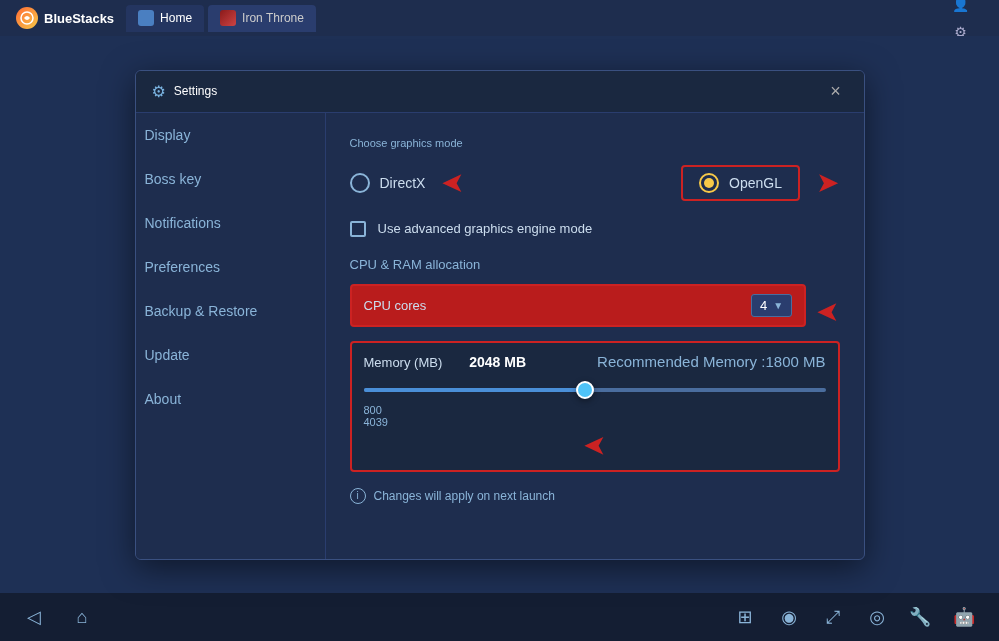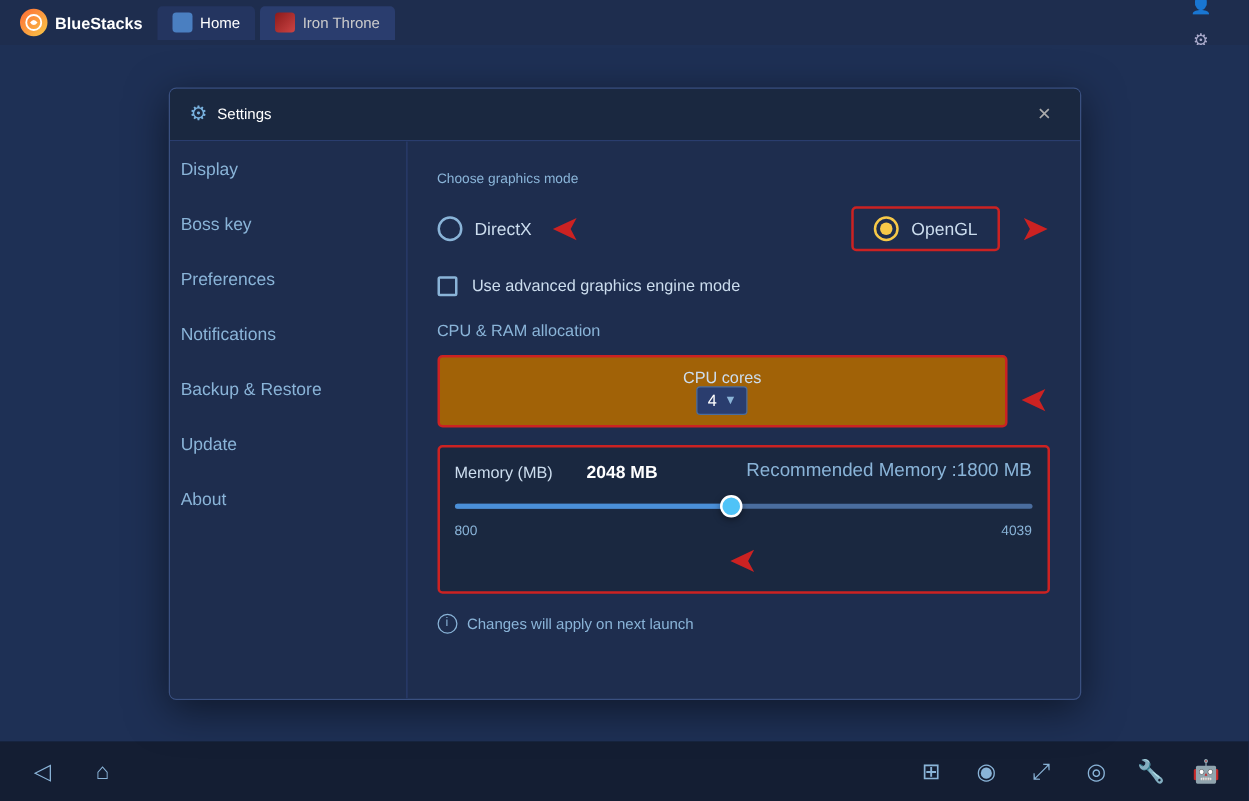--- a/index.html
+++ b/index.html
@@ -301,22 +301,21 @@
 
     
     .cpu-cores-box {
       border: 2px solid #cc2222;
       border-radius: 4px;
       padding: 8px 12px;
       display: flex;
       align-items: center;
       justify-content: space-between;
       margin-bottom: 14px;
-      background: #a16207;
-      flex-direction: column;
+      background: #b91c1c;
     }
     .cpu-cores-label {
       color: #cde;
       font-size: 13px;
     }
     .select-box {
       background: #2a3d6e;
       border: 1px solid #4a6d9e;
       border-radius: 3px;
       color: #fff;
@@ -390,20 +389,21 @@
       background: #4fc3f7;
       border-radius: 50%;
       border: 2px solid #fff;
       box-shadow: 0 2px 6px rgba(0,0,0,0.4);
     }
     .slider-labels {
       display: flex;
       justify-content: space-between;
       color: #8ab4d8;
       font-size: 11px;
+      flex-direction: column;
     }
 
     .content-row-with-arrow {
       display: flex;
       align-items: center;
       gap: 10px;
     }
 
     
     .changes-notice {
@@ -521,22 +521,22 @@
       <span class="dialog-header-gear">⚙</span>
       <span class="dialog-title">Settings</span>
       <div class="dialog-close">×</div>
     </div>
 
     <div class="dialog-body">
 
       <div class="sidebar">
         <div class="sidebar-item">Display</div>
         <div class="sidebar-item">Boss key</div>
+        <div class="sidebar-item">Notifications</div>
         <div class="sidebar-item">Preferences</div>
-        <div class="sidebar-item">Notifications</div>
         <div class="sidebar-item">Backup &amp; Restore</div>
         <div class="sidebar-item">Update</div>
         <div class="sidebar-item">About</div>
       </div>
 
       <div class="dialog-content">
 
         <div class="section-title">Choose graphics mode</div>
 
         <div style="display:flex; align-items:center; gap:16px; margin-bottom:20px;">

